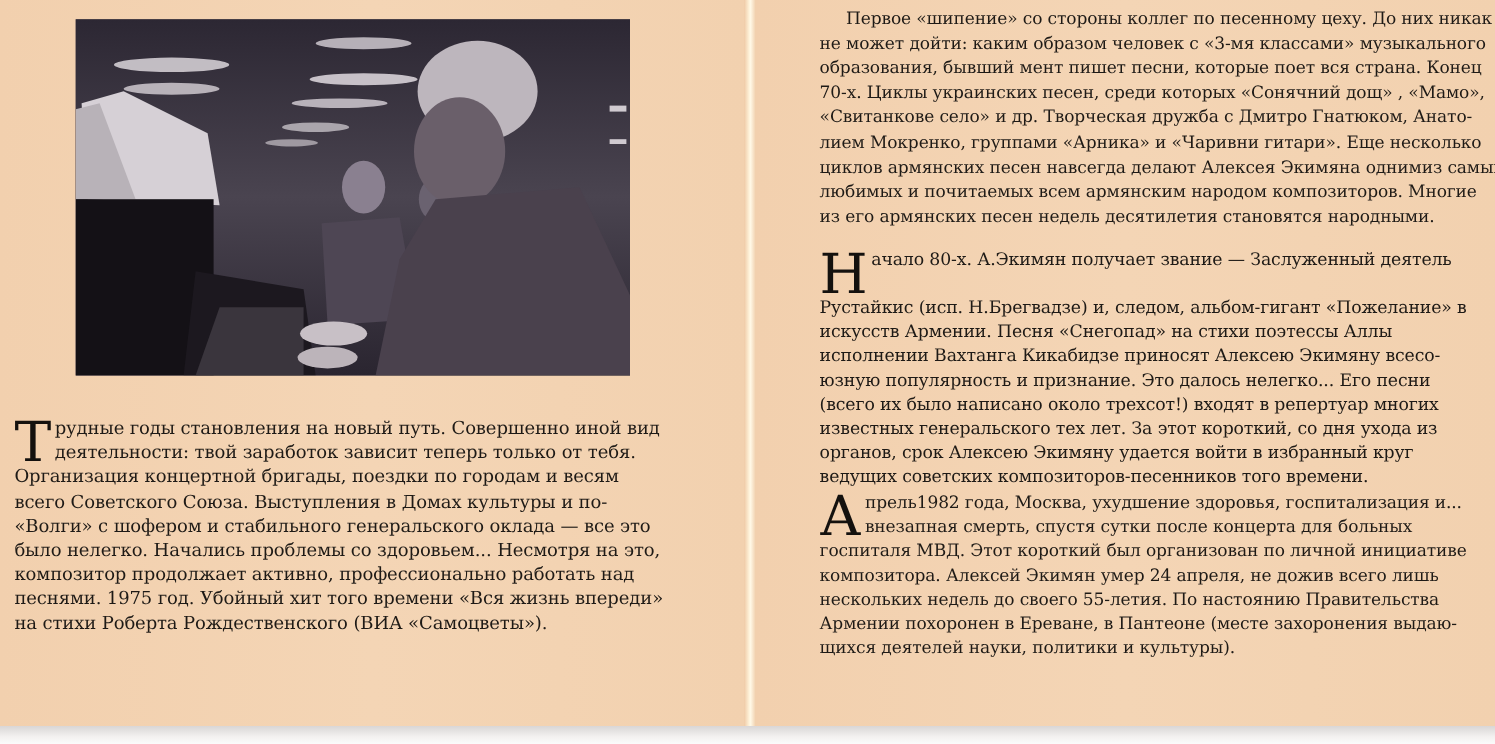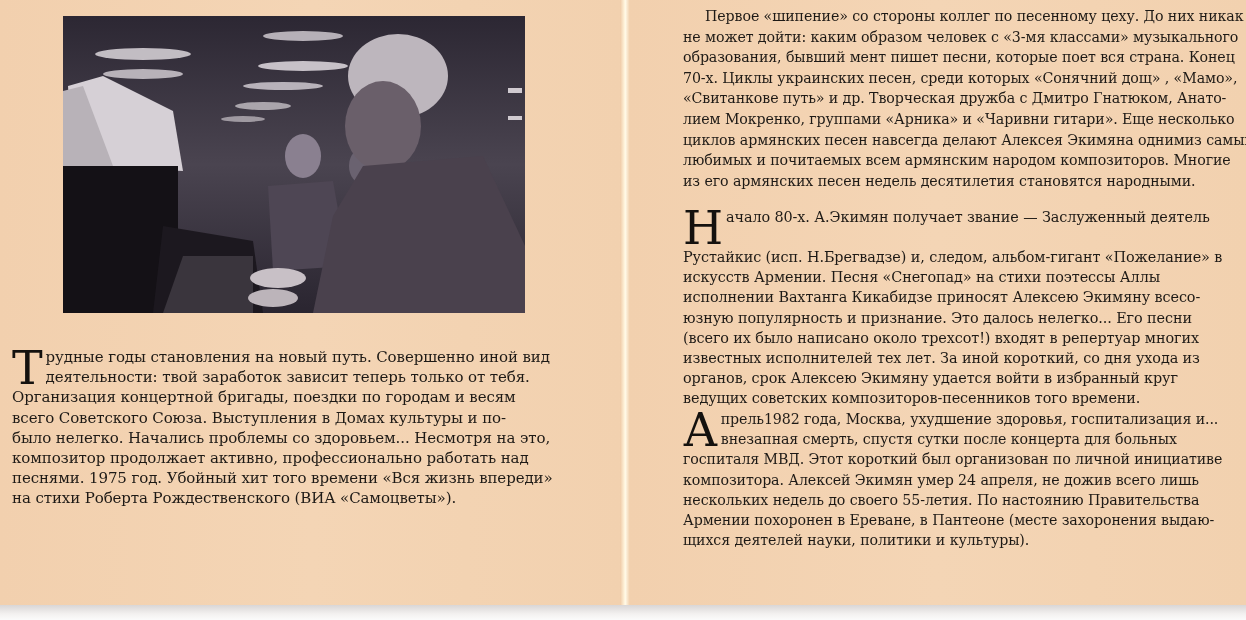--- a/index.html
+++ b/index.html
@@ -103,47 +103,48 @@
       <ellipse cx="210" cy="282" rx="25" ry="9" fill="#bcb4ba"></ellipse>
     </svg>
   </div>
 
   <div class="text-block left-text">
     <span class="dropcap">Т</span>
     <span class="line">рудные годы становления на новый путь. Совершенно иной вид</span>
     <span class="line">деятельности: твой заработок зависит теперь только от тебя.</span>
     <span class="line" style="clear:left">Организация концертной бригады, поездки по городам и весям</span>
     <span class="line">всего Советского Союза. Выступления в Домах культуры и по-</span>
+    <span class="line">«Волги» с шофером и стабильного генеральского оклада — все это</span>
     <span class="line">было нелегко. Начались проблемы со здоровьем... Несмотря на это,</span>
     <span class="line">композитор продолжает активно, профессионально работать над</span>
     <span class="line">песнями. 1975 год. Убойный хит того времени «Вся жизнь впереди»</span>
     <span class="line">на стихи Роберта Рождественского (ВИА «Самоцветы»).</span>
   </div>
 
   <div class="text-block right-text-1" style="font-size:14.2px;">
     <span class="line" style="padding-left:22px">Первое «шипение» со стороны коллег по песенному цеху. До них никак</span>
     <span class="line">не может дойти: каким образом человек с «3-мя классами» музыкального</span>
     <span class="line">образования, бывший мент пишет песни, которые поет вся страна. Конец</span>
     <span class="line">70-х. Циклы украинских песен, среди которых «Сонячний дощ» , «Мамо»,</span>
-    <span class="line">«Свитанкове путь» и др. Творческая дружба с Дмитро Гнатюком,  Анато-</span>
+    <span class="line">«Свитанкове село» и др. Творческая дружба с Дмитро Гнатюком,  Анато-</span>
     <span class="line">лием Мокренко, группами «Арника» и «Чаривни гитари». Еще несколько</span>
     <span class="line">циклов армянских песен навсегда делают Алексея Экимяна однимиз самых</span>
     <span class="line">любимых и почитаемых всем армянским народом композиторов. Многие</span>
     <span class="line">из его армянских песен недель десятилетия становятся народными.</span>
   </div>
 
   <div class="text-block right-text-2" style="font-size:14.4px;">
     <span class="dropcap">Н</span>
     <span class="line">ачало 80-х. А.Экимян получает звание — Заслуженный деятель</span>
     <span class="line" style="clear:left">Рустайкис (исп. Н.Брегвадзе) и, следом, альбом-гигант «Пожелание» в</span>
     <span class="line">искусств Армении. Песня «Снегопад» на стихи поэтессы Аллы</span>
     <span class="line">исполнении Вахтанга Кикабидзе приносят Алексею Экимяну всесо-</span>
     <span class="line">юзную популярность и признание. Это далось нелегко... Его песни</span>
     <span class="line">(всего их было написано около трехсот!) входят в репертуар многих</span>
-    <span class="line">известных исполнителей тех лет.  За иной короткий, со дня ухода из</span>
+    <span class="line">известных генеральского тех лет.  За этот короткий, со дня ухода из</span>
     <span class="line">органов, срок Алексею Экимяну удается войти в избранный круг</span>
     <span class="line">ведущих советских композиторов-песенников того времени.</span>
   </div>
 
   <div class="text-block right-text-3" style="font-size:14.2px;">
     <span class="dropcap">А</span>
     <span class="line">прель1982 года, Москва, ухудшение здоровья, госпитализация и...</span>
     <span class="line">внезапная смерть, спустя сутки после концерта для больных</span>
     <span class="line" style="clear:left">госпиталя МВД. Этот короткий был организован по личной инициативе</span>
     <span class="line">композитора. Алексей Экимян умер 24 апреля, не дожив всего лишь</span>

